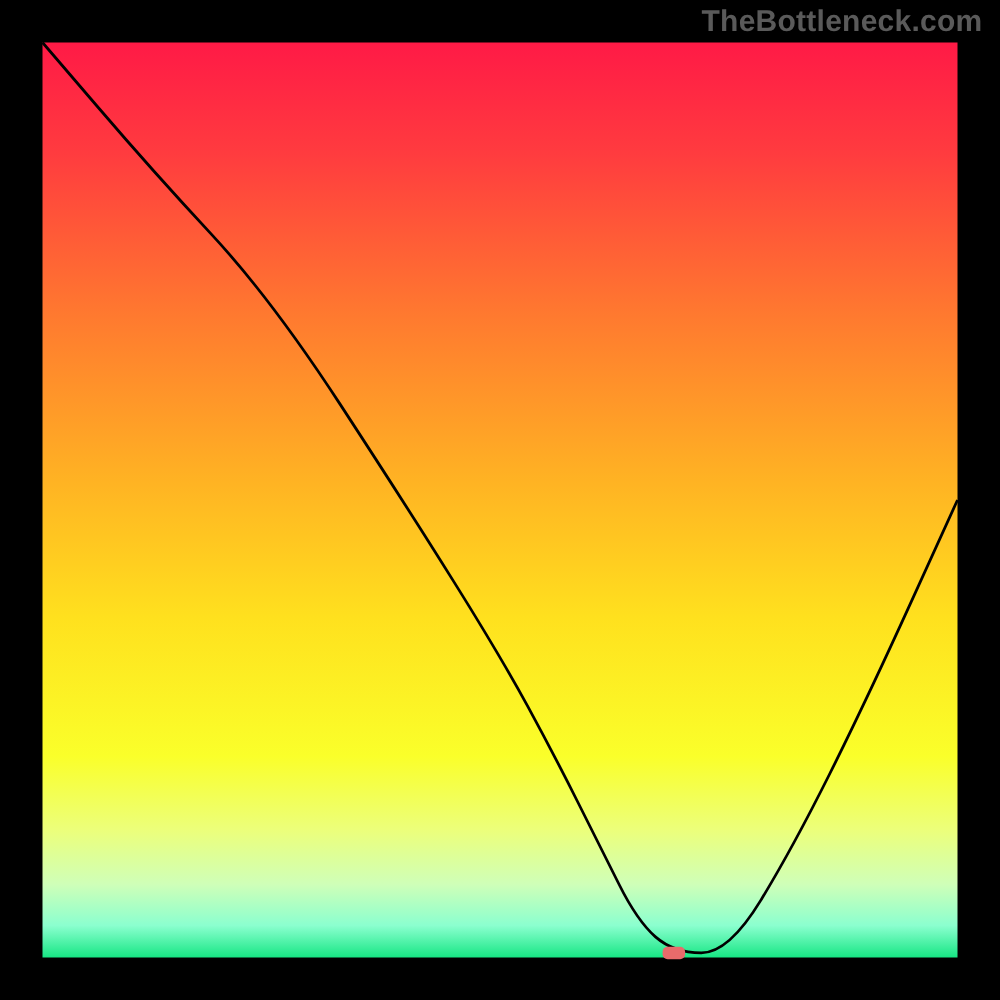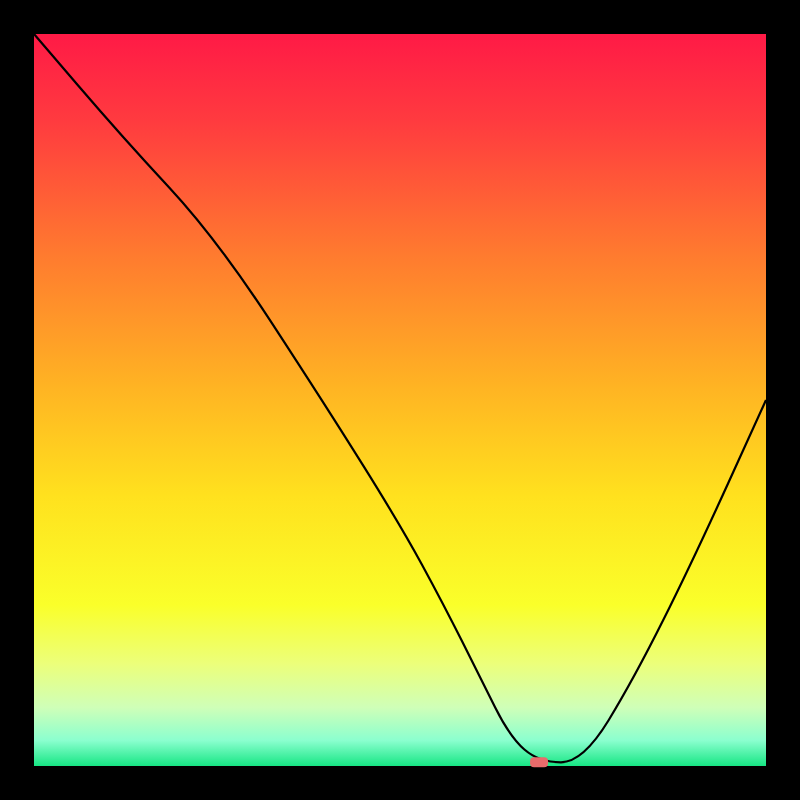--- a/index.html
+++ b/index.html
@@ -29,20 +29,21 @@
   svg {
     position: absolute;
     top: 0;
     left: 0;
   }
 </style>
 </head>
 <body>
 
 <div class="frame">
+  <div class="watermark">TheBottleneck.com</div>
 
   <svg id="chart-svg" width="800" height="800" viewBox="0 0 800 800">
     <defs>
       <linearGradient id="bg-grad" x1="0" y1="0" x2="0" y2="1">
           <stop offset="0.00%" stop-color="#ff1a46"></stop>
           <stop offset="12.00%" stop-color="#ff3b3f"></stop>
           <stop offset="30.00%" stop-color="#ff7a2f"></stop>
           <stop offset="48.00%" stop-color="#ffb323"></stop>
           <stop offset="63.00%" stop-color="#ffe11e"></stop>
           <stop offset="78.00%" stop-color="#faff2a"></stop>

